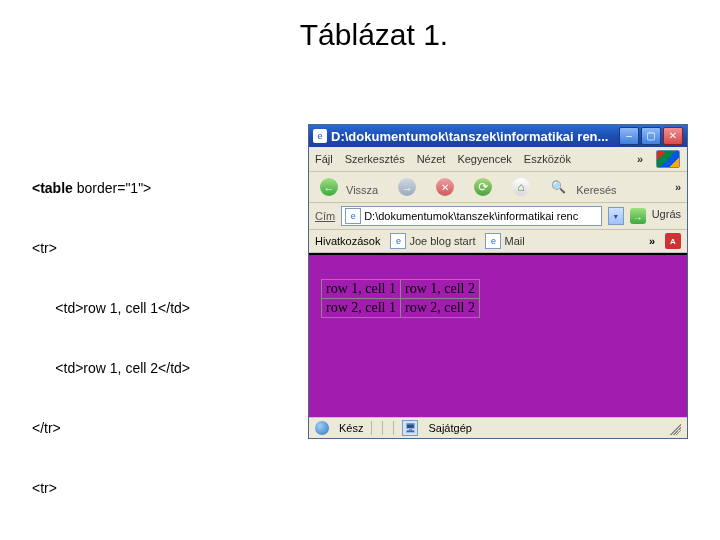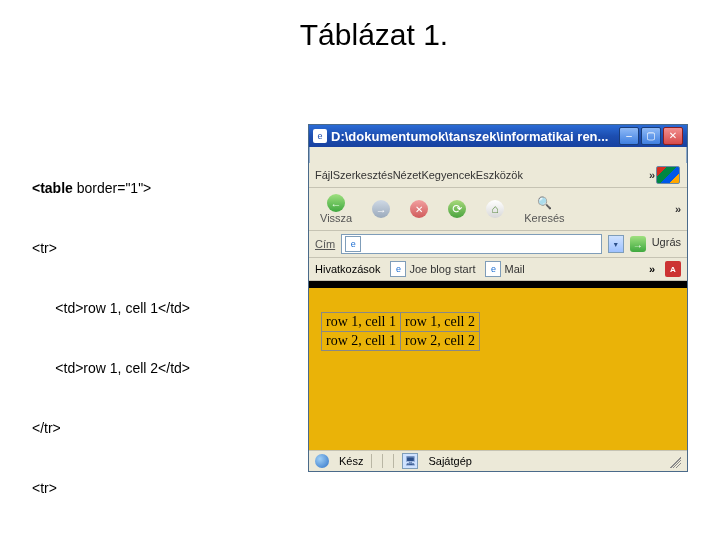--- a/index.html
+++ b/index.html
@@ -93,23 +93,23 @@
   }
   .titlebar .tb-btn.close {
     background: linear-gradient(#f28f8f,#d64b4b);
     border-color: #8a1f1f;
   }
 
   .menubar {
     display: flex;
     align-items: center;
     padding: 2px 6px;
+    gap: 12px;
     background: #ece9d8;
     border-bottom: 1px solid #c6c3b3;
-    margin-top: 16px;
   }
   .menubar .menu-item { color: #333; }
   .menubar .chevrons { margin-left: auto; color: #333; font-weight: bold;}
   .menubar .logo {
     width: 26px; height: 20px;
     display: inline-flex;
     align-items: center;
     justify-content: center;
   }
   .flag {
@@ -122,27 +122,26 @@
   .toolbar {
     display: flex;
     align-items: center;
     padding: 3px 6px;
     gap: 10px;
     background: #ece9d8;
     border-bottom: 1px solid #c6c3b3;
   }
   .tool-btn {
     display: flex;
-    align-items: center;
-    gap: 0;
+    align-items: flex-end;
+    gap: 8px;
     color: #555;
     padding: 2px 4px;
     border: 1px solid transparent;
     border-radius: 3px;
-    flex-direction: column;
   }
   .tool-btn .ico {
     width: 18px; height: 18px;
     border-radius: 50%;
     display: inline-flex;
     align-items: center;
     justify-content: center;
     font-size: 11px;
     color: #fff;
   }
@@ -218,22 +217,22 @@
     gap:10px;
     background:#ece9d8;
     border-bottom:1px solid #c6c3b3;
   }
   .linksbar .link {display:flex;align-items:center;gap:3px;color:#333;}
   .mini-ico{width:14px;height:14px;border:1px solid #7f9db9;background:#fff;display:inline-flex;align-items:center;justify-content:center;font-size:9px;color:#1b6dd1;}
   .linksbar .chevrons{margin-left:auto;font-weight:bold;}
   .linksbar .pdf{width:16px;height:16px;background:#c33;border-radius:2px;display:inline-flex;align-items:center;justify-content:center;color:#fff;font-size:8px;font-weight:bold;}
 
   .content {
-    background:#eab308;
-    border-top:7px solid #000000;
+    background:#a21caf;
+    border-top:2px solid #000000;
     padding:24px 12px 28px 12px;
     min-height:110px;
   }
   .html-table {
     border-collapse:collapse;
     font-family:"Times New Roman",serif;
     font-size:14px;
   }
   .html-table td {
     border:1px solid #888;
@@ -323,20 +322,21 @@
         <span class="ico search"></span>
         <span>Keresés</span>
       </span>
       <span class="chevrons">»</span>
     </div>
 
     <div class="addressbar">
       <span class="lbl">Cím</span>
       <span class="field">
         <span class="page-ico">e</span>
+        <span>D:\dokumentumok\tanszek\informatikai renc</span>
       </span>
       <span class="dd">▾</span>
       <span class="go">
         <span class="ico"></span>
         <span>Ugrás</span>
       </span>
     </div>
 
     <div class="linksbar">
       <span>Hivatkozások</span>

